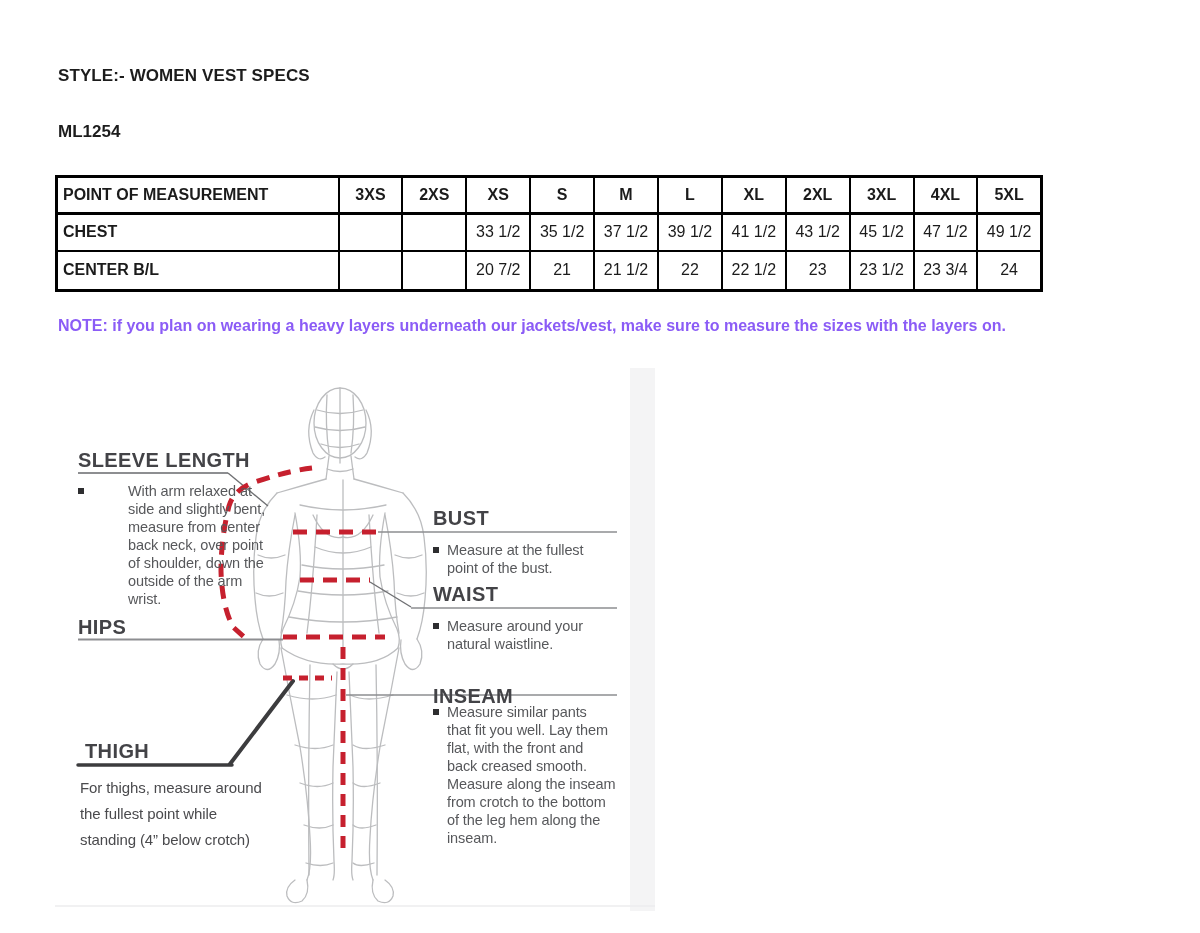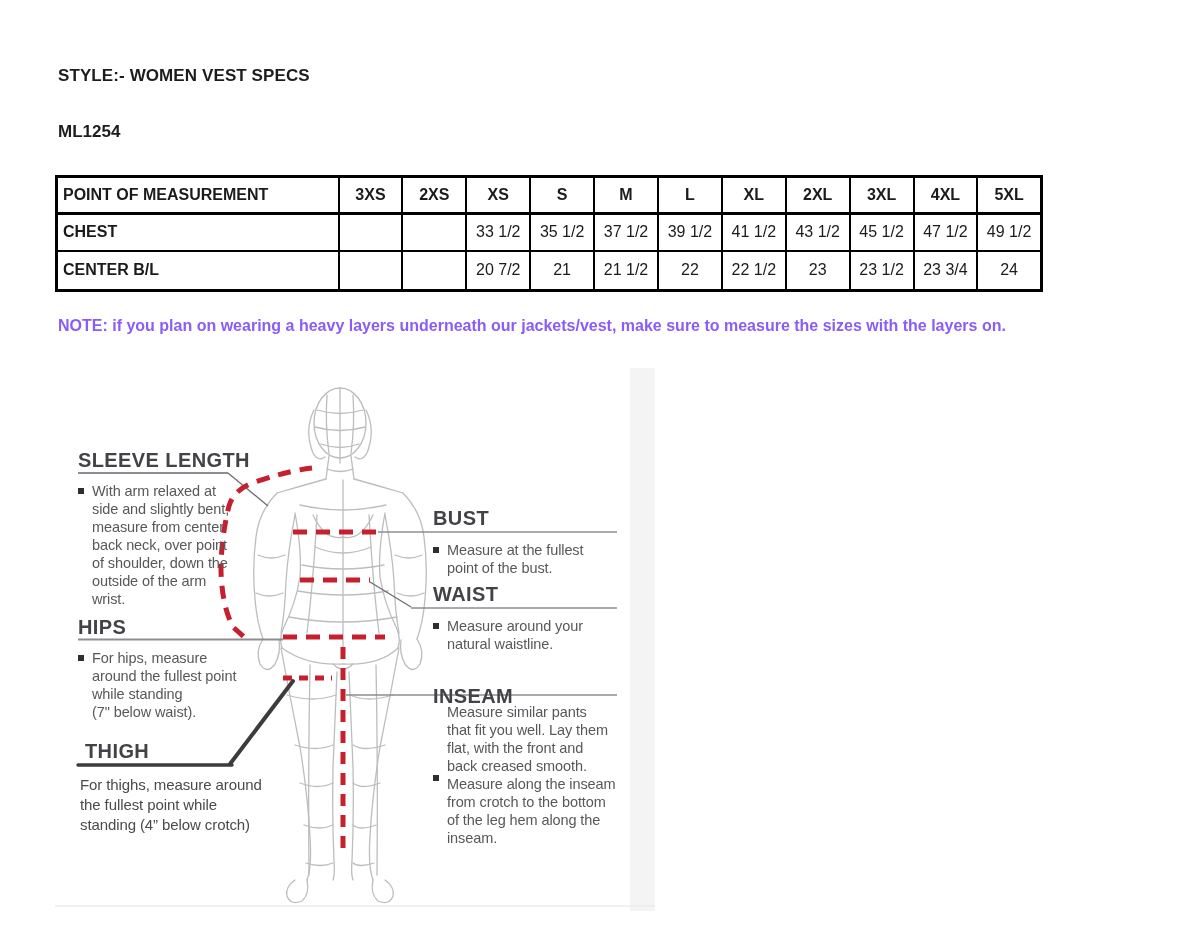--- a/index.html
+++ b/index.html
@@ -82,31 +82,31 @@
   .dlabel-desc .bullet {
     flex:0 0 auto;
     width:6px; height:6px;
     background:#2e2e30;
     margin:6px 8px 0 0;
   }
   .dlabel-desc .desc-text { white-space:pre-line; }
 
   
   #lbl-sleeve-title { left:23px;  top:84px;  }
-  #lbl-sleeve-desc  { left:23px;  top:117px; width:190px; }
+  #lbl-sleeve-desc  { left:23px;  top:117px; width:190px;gap:36px; }
   #lbl-hips-title   { left:23px;  top:251px; }
   #lbl-hips-desc    { left:23px;  top:284px; width:210px; }
   #lbl-thigh-title  { left:30px;  top:375px; }
-  #lbl-thigh-desc   { left:25px;  top:410px; width:245px; color:#4a4a4d; font-size:15px; line-height:20px;}
+  #lbl-thigh-desc   { left:25px;  top:410px; width:245px; color:#4a4a4d; font-size:15px; line-height:26px;}
   #lbl-bust-title   { left:378px; top:142px; }
   #lbl-bust-desc    { left:378px; top:176px; width:195px; }
   #lbl-waist-title  { left:378px; top:218px; }
   #lbl-waist-desc   { left:378px; top:252px; width:195px; }
   #lbl-inseam-title { left:378px; top:320px; }
-  #lbl-inseam-desc  { left:378px; top:338px; width:200px;align-items:center; }
+  #lbl-inseam-desc  { left:378px; top:338px; width:200px; }
 </style>
 </head>
 <body>
 
 <div class="page">
 
   <div class="style-title">STYLE:- WOMEN VEST SPECS</div>
   <div class="style-code">ML1254</div>
 
   <div class="size-table-wrap">
@@ -272,27 +272,20 @@
       <span class="desc-text">With arm relaxed at
 side and slightly bent,
 measure from center
 back neck, over point
 of shoulder, down the
 outside of the arm
 wrist.</span>
     </div>
 
     <div class="dlabel-title" id="lbl-hips-title">HIPS</div>
-    <div class="dlabel-desc" id="lbl-hips-desc">
-      <span class="bullet"></span>
-      <span class="desc-text">For hips, measure
-around the fullest point
-while standing
-(7" below waist).</span>
-    </div>
 
     <div class="dlabel-title" id="lbl-thigh-title">THIGH</div>
     <div class="dlabel-desc" id="lbl-thigh-desc">
       <span class="desc-text">For thighs, measure around
 the fullest point while
 standing (4” below crotch)</span>
     </div>
 
     <div class="dlabel-title" id="lbl-bust-title">BUST</div>
     <div class="dlabel-desc" id="lbl-bust-desc">

